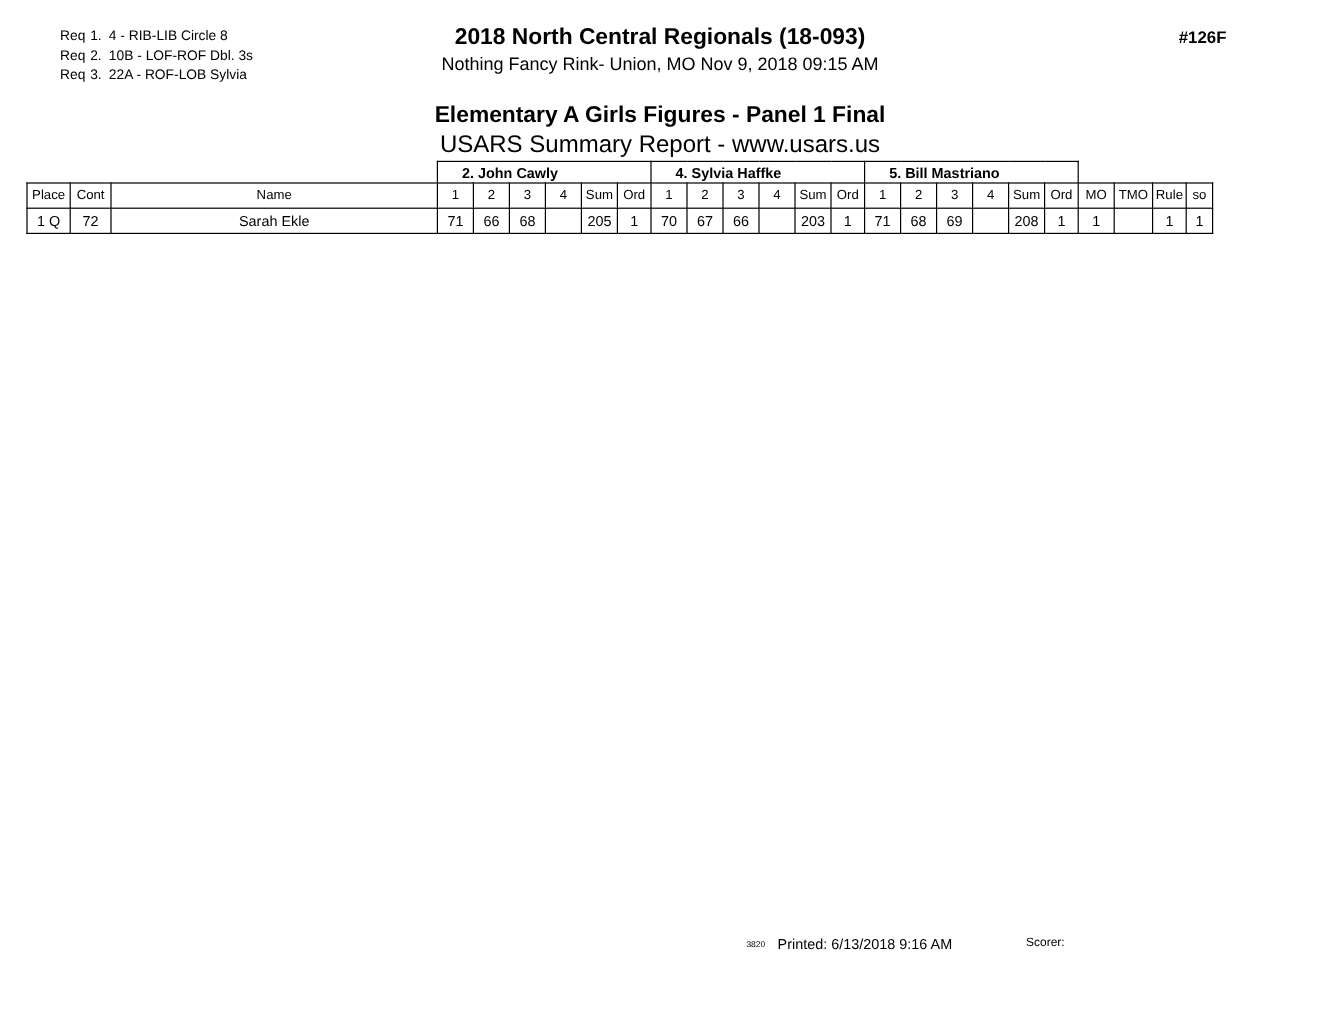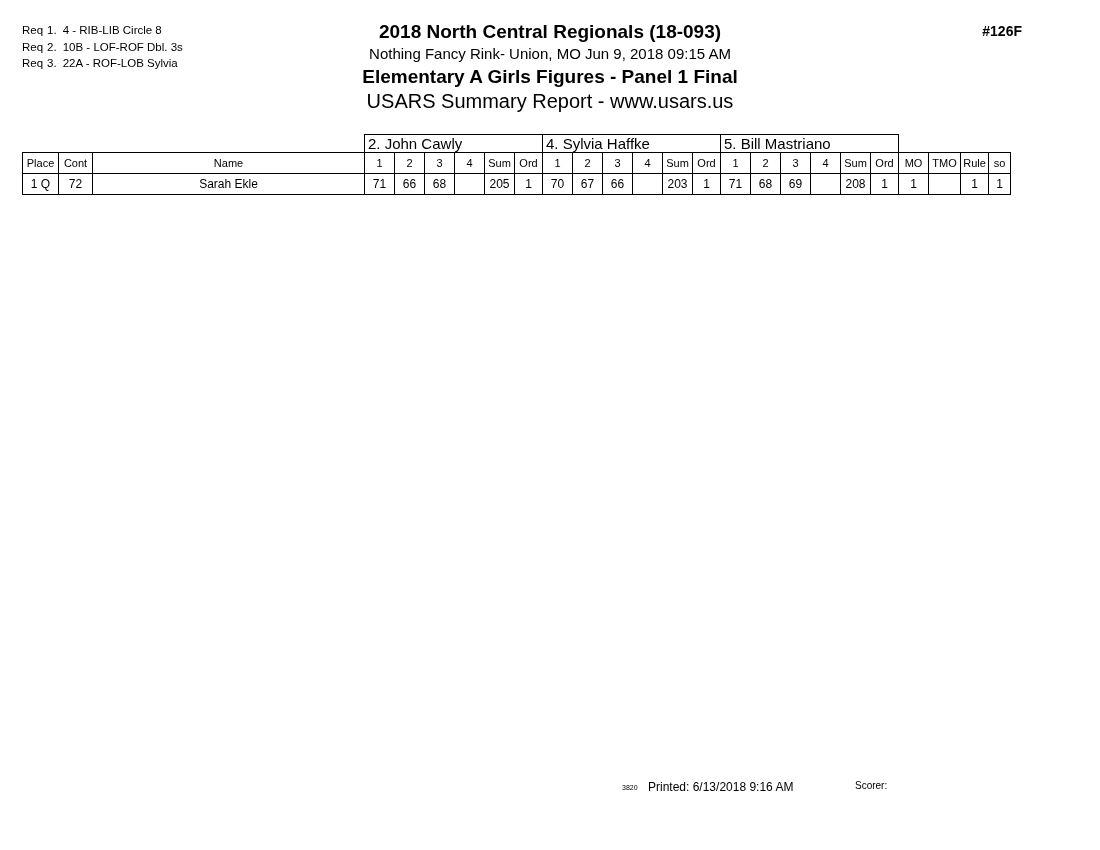--- a/index.html
+++ b/index.html
@@ -21,21 +21,21 @@
     position: absolute;
     left: 22px;
     top: 22px;
     font-size: 11.5px;
     line-height: 16.5px;
     white-space: nowrap;
   }
   .req-line {
     display: block;
   }
-  .req-label { display: inline-block; }
+  .req-label { display: inline-block; margin-left: 28px; }
   .req-num { display: inline-block; padding-left: 4px; }
   .req-text { display: inline-block; padding-left: 6px; }
 
   
   .header {
     position: absolute;
     left: 0;
     top: 20px;
     width: 1100px;
     text-align: center;
@@ -47,20 +47,21 @@
   }
   .title-sub {
     font-size: 15px;
     line-height: 21px;
     font-weight: normal;
   }
   .title-event {
     font-size: 19px;
     font-weight: bold;
     line-height: 26px;
+    margin-top: 20px;
   }
   .title-report {
     font-size: 20px;
     line-height: 23px;
   }
 
   
   .event-number {
     position: absolute;
     right: 78px;
@@ -88,22 +89,23 @@
     font-size: 11px;
     text-align: center;
     vertical-align: middle;
     overflow: hidden;
     white-space: nowrap;
   }
   
   tr.judges td {
     height: 17px;
     text-align: left;
-    font-size: 15px;
-    padding-left: 3px;
+    font-size: 12px;
+    padding-left: 20px;
+    font-weight: bold;
   }
   td.nb {
     border: 0 !important;
   }
   
   tr.colhead td {
     height: 20px;
     font-size: 11px;
   }
   td.left {
@@ -178,21 +180,21 @@
   <div class="req-line">
     <span class="req-label">Req</span><span class="req-num">2.</span><span class="req-text">10B - LOF-ROF Dbl. 3s</span>
   </div>
   <div class="req-line">
     <span class="req-label">Req</span><span class="req-num">3.</span><span class="req-text">22A - ROF-LOB Sylvia</span>
   </div>
 </div>
 
 <div class="header">
   <div class="title-main">2018 North Central Regionals (18-093)</div>
-  <div class="title-sub">Nothing Fancy Rink- Union, MO  Jun 9, 2018  09:15 AM</div>
+  <div class="title-sub">Nothing Fancy Rink- Union, MO  Nov 9, 2018  09:15 AM</div>
   <div class="title-event">Elementary A Girls Figures - Panel 1 Final</div>
   <div class="title-report">USARS Summary Report - www.usars.us</div>
 </div>
 
 <div class="event-number">#126F</div>
 
 <div class="table-wrap">
   <table class="score">
     <colgroup>
       <col class="w-place">

